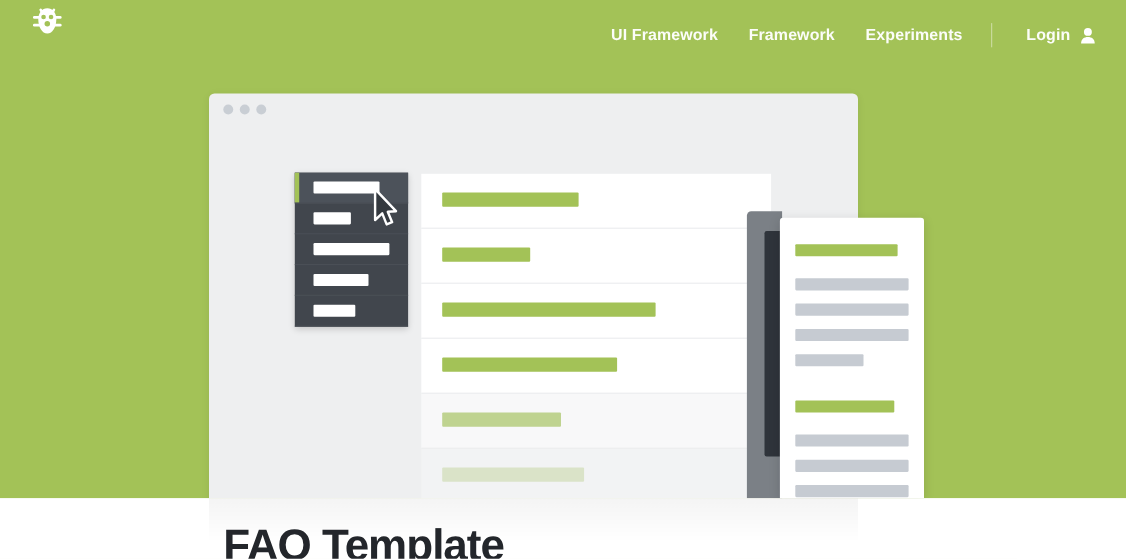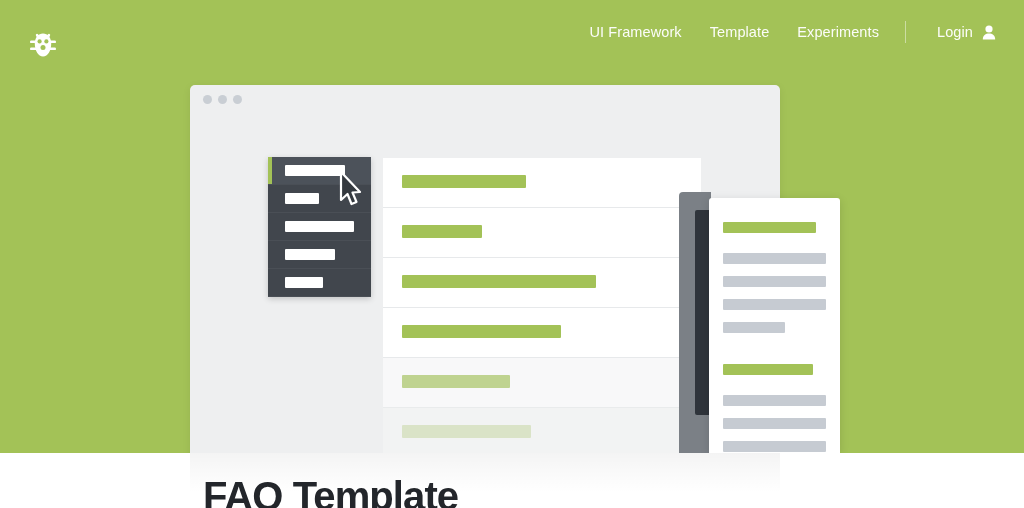--- a/index.html
+++ b/index.html
@@ -13,21 +13,21 @@
   
   .hero {
     position:absolute; left:0; top:0; width:1024px; height:453px;
     background:#a3c257;
     overflow:hidden;
   }
 
   
   .topbar {
     position:absolute; left:0; top:0; width:1024px; height:64px;
-    display:flex; align-items:flex-end; z-index:50;
+    display:flex; align-items:flex-start; z-index:50;font-weight:bold;
   }
   .logo {
     margin-left:24px; width:38px; height:38px;
     display:flex; align-items:center; justify-content:center;
   }
   .nav {
     margin-left:auto; margin-right:24px;
     display:flex; align-items:center; gap:0px;
     height:100%;
   }
@@ -231,21 +231,21 @@
         <g fill="#a3c257">
           <circle cx="13.6" cy="13.4" r="2.1"></circle>
           <circle cx="20.4" cy="13.4" r="2.1"></circle>
           <circle cx="17" cy="19.6" r="2.5"></circle>
         </g>
       </svg>
     </div>
 
     <nav class="nav">
       <a href="#">UI Framework</a>
-      <a href="#">Template</a>
+      <a href="#">Framework</a>
       <a href="#">Experiments</a>
       <span class="nav-divider"></span>
       <span class="login-wrap">
         <a href="#">Login</a>
         <span class="user-icon">
           <svg width="14" height="15" viewBox="0 0 14 15">
             <circle cx="7" cy="4" r="3.6" fill="#ffffff"></circle>
             <path d="M0.8 14.5 C0.8 10.4 3.6 8.6 7 8.6 C10.4 8.6 13.2 10.4 13.2 14.5 Z" fill="#ffffff"></path>
           </svg>
         </span>

